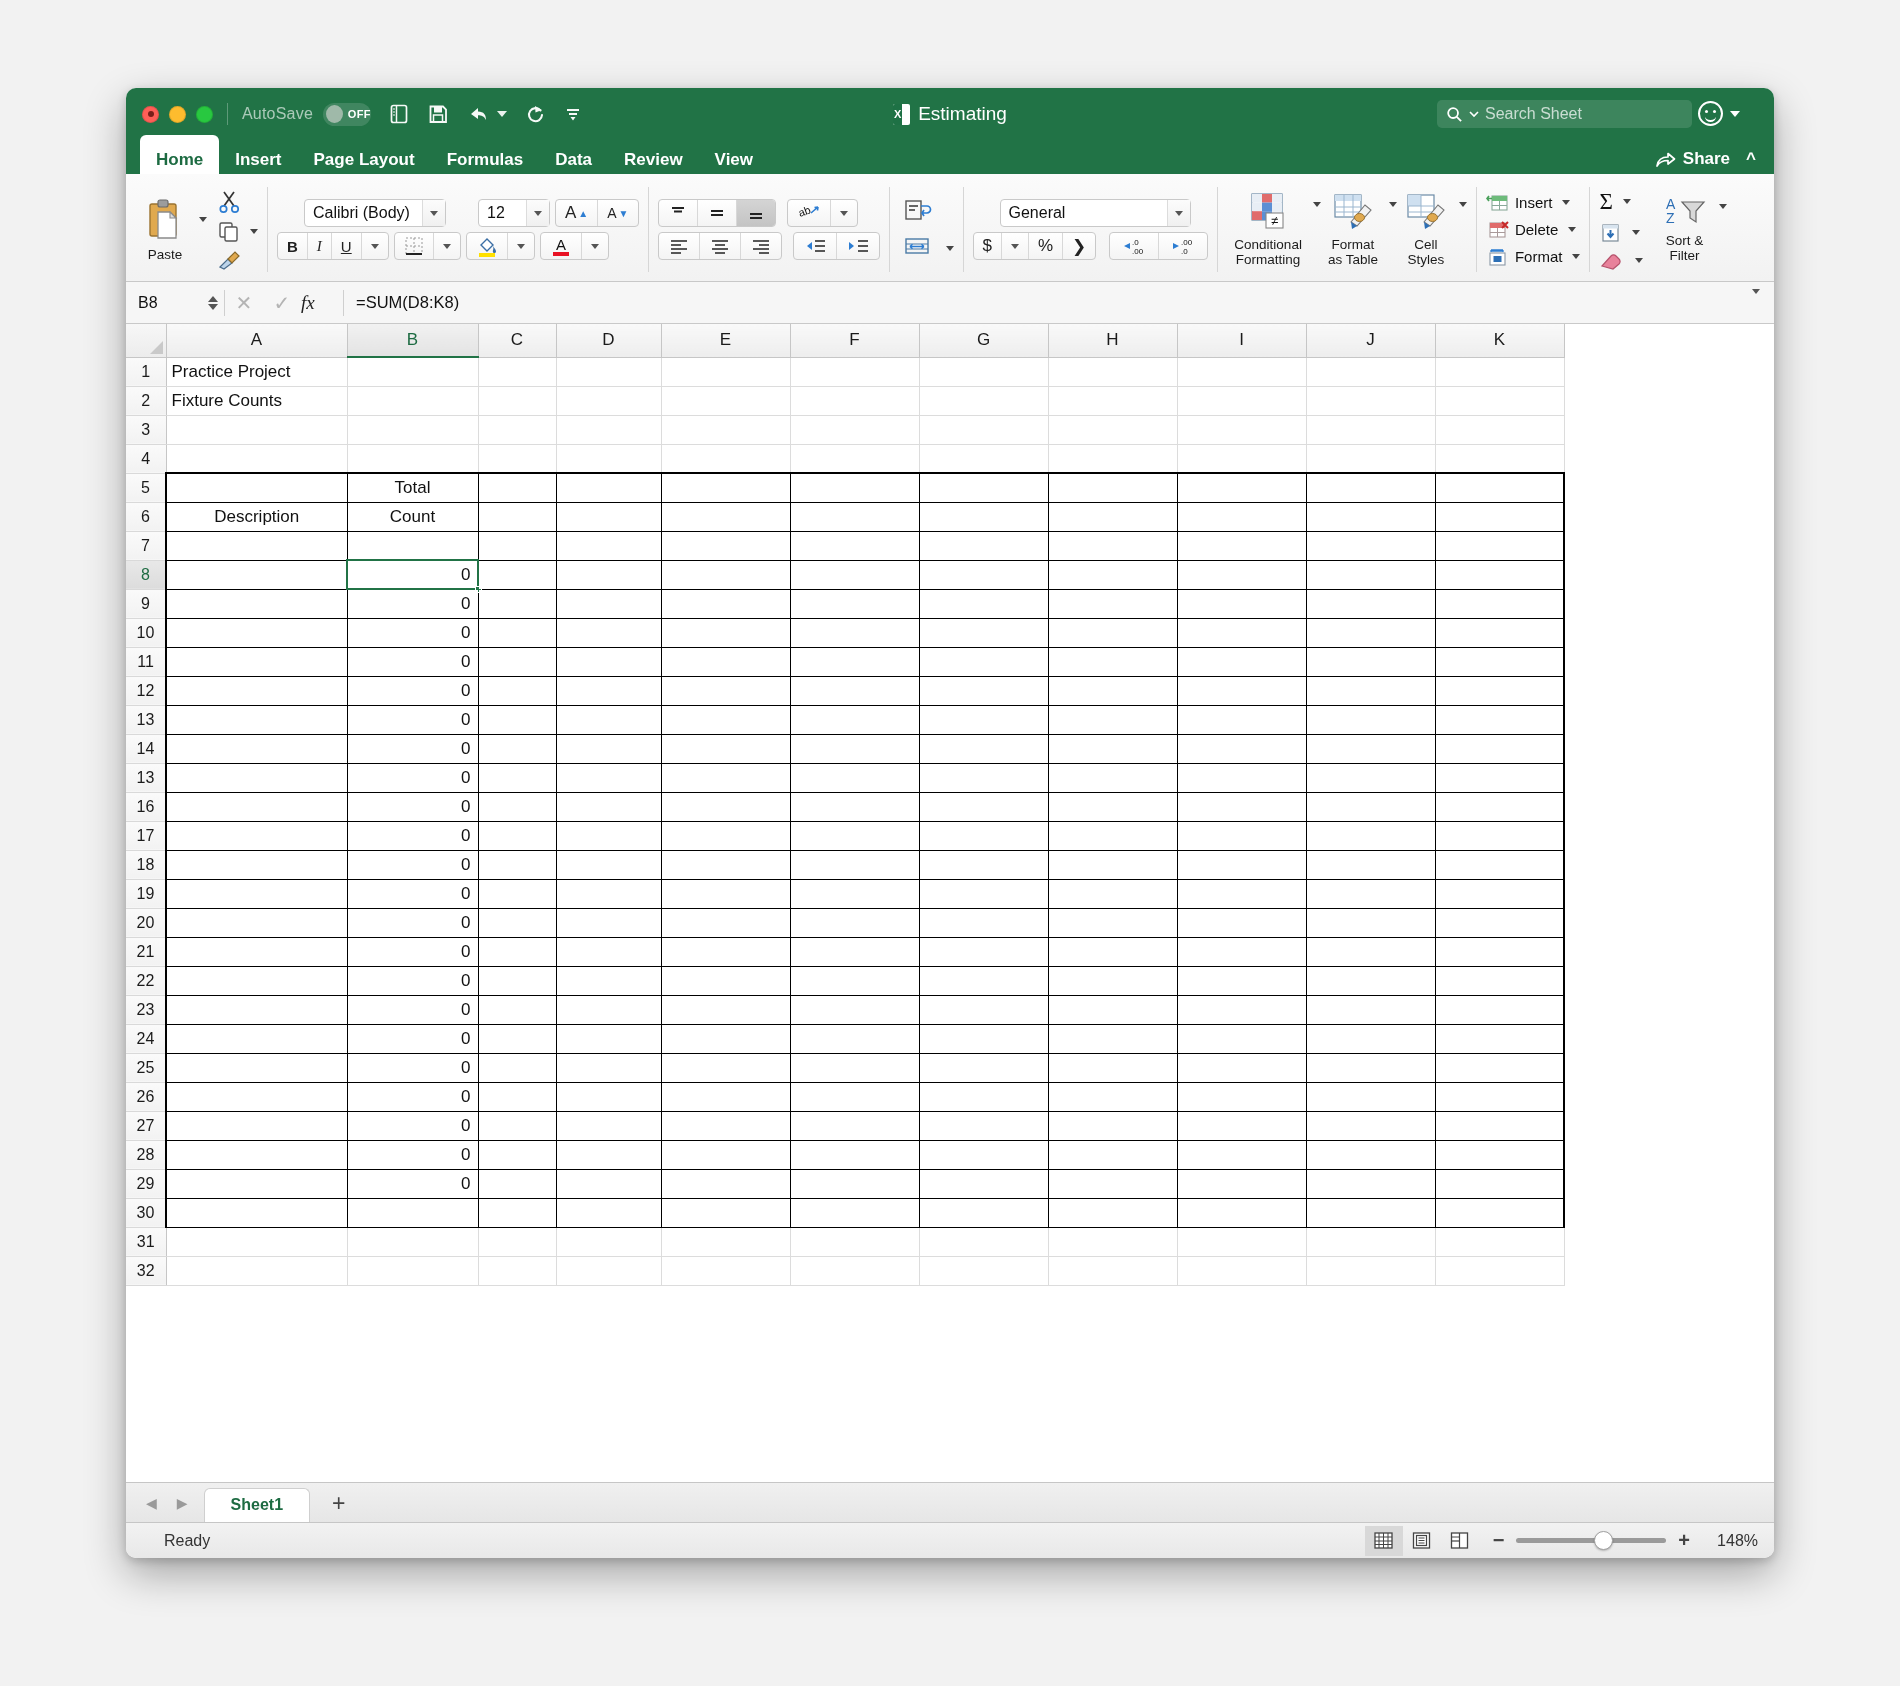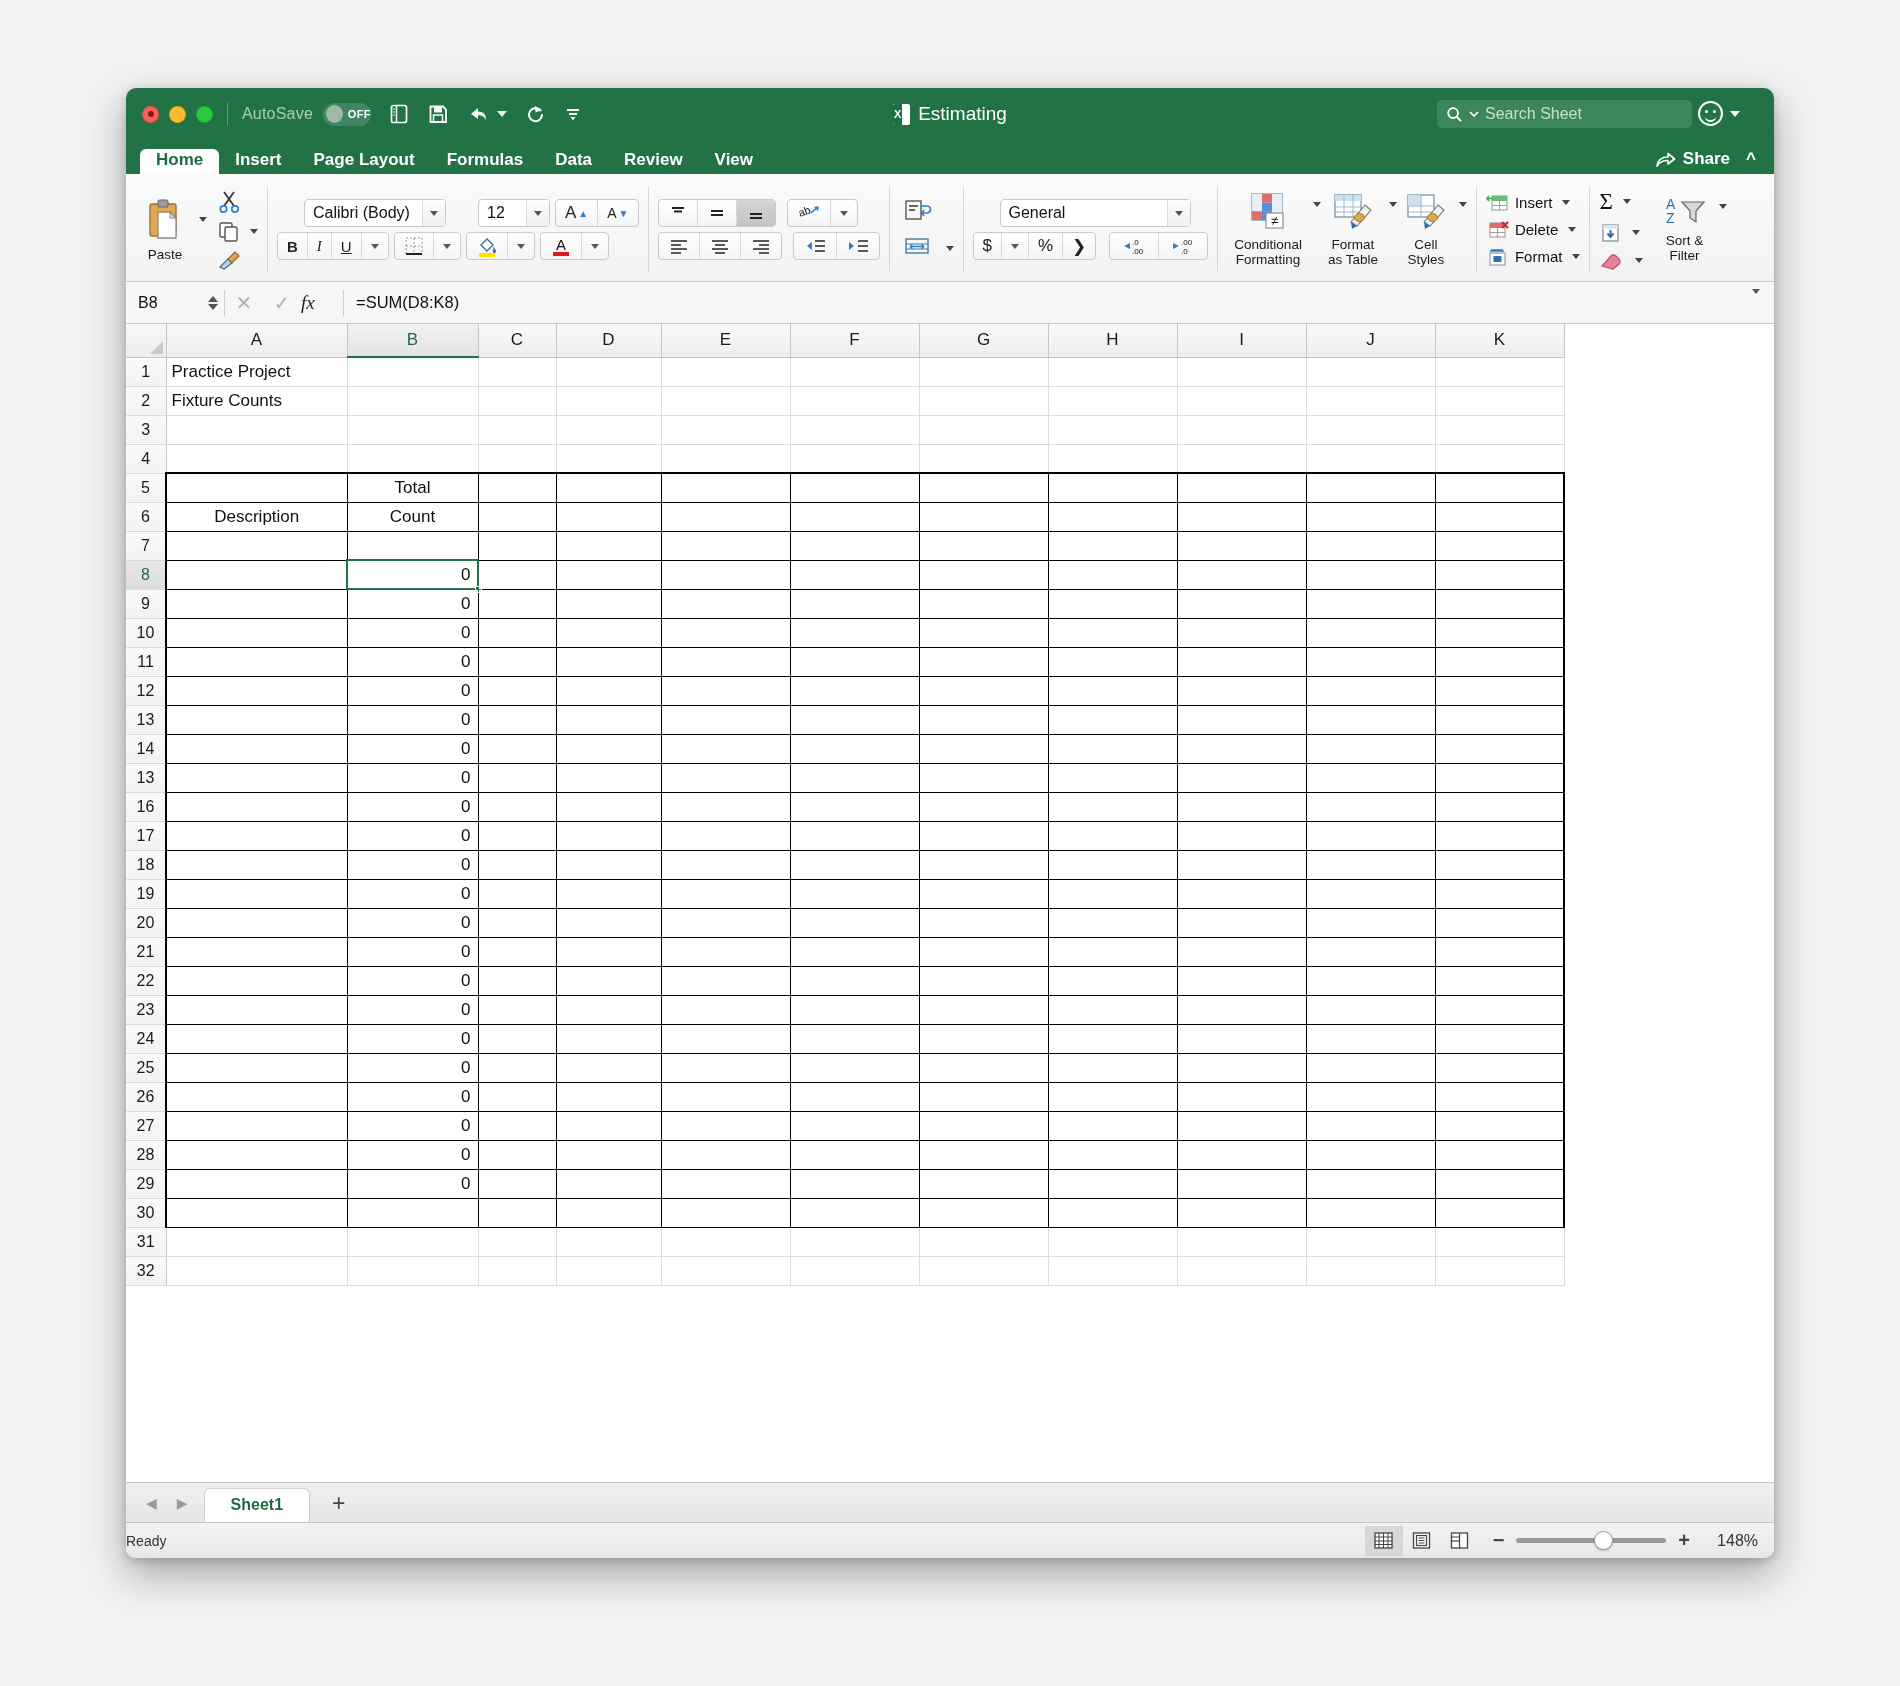--- a/index.html
+++ b/index.html
@@ -82,21 +82,21 @@
   .smiley .face::before{content:"";position:absolute;left:5px;top:7px;width:3px;height:3px;border-radius:50%;background:#fff;box-shadow:8px 0 0 #fff;}
   .smiley .face::after{content:"";position:absolute;left:5px;top:12px;width:11px;height:5px;border-bottom:2px solid #fff;border-radius:0 0 8px 8px;}
   .smiley .c { width:0;height:0;border-left:5px solid transparent;border-right:5px solid transparent;border-top:6px solid #fff;}
 
   
   .tabbar {
     height: 34px; background: #217346; flex: 0 0 auto;
     display:flex; align-items:flex-end; padding-left: 14px; position:relative;
   }
   .tab {
-    color:#ffffff; font-size:17px; font-weight:bold; padding: 2px 16px 6px 16px;
+    color:#ffffff; font-size:17px; font-weight:bold; padding: 16px 16px 6px 16px;
     border-radius: 6px 6px 0 0; line-height:1; white-space:nowrap;
   }
   .tab.active { background: #ffffff; color: #1d6b42; }
   .share-wrap {
     position:absolute; right: 18px; bottom: 5px; display:flex; align-items:center; gap:16px;
   }
   .share { color:#fff; font-size:17px; font-weight:bold; display:flex;align-items:center;gap:7px;}
   .chev-up { color:#fff; font-size:17px; font-weight:bold; }
 
   
@@ -195,21 +195,21 @@
     background:#ffffff; border-radius: 6px 6px 0 0; padding: 7px 26px 8px 26px;
     font-size:16px; font-weight:bold; color:#1d6b42; border:1px solid #cfcfcf; border-bottom:none;
   }
   .addsheet { color:#444; font-size:23px; padding: 0 22px 5px 22px; }
 
   
   .statusbar {
     height: 36px; flex:0 0 auto; background: linear-gradient(#f2f2f2,#e8e8e8);
     border-top:1px solid #c6c6c6; display:flex; align-items:center; position:relative;
   }
-  .ready { font-size:14px; color:#333; }
+  .ready { font-size:16px; color:#333; margin-left: 38px; }
   .statusright { position:absolute; right: 16px; display:flex; align-items:center; gap:0px; }
   .viewbtn { width:38px;height:30px; display:flex;align-items:center;justify-content:center; }
   .viewbtn.on { background: #d8d8d8; }
   .zoomctrl { display:flex; align-items:center; gap:12px; margin-left: 14px; }
   .zslider { width: 150px; height: 5px; background:#9a9a9a; border-radius:3px; position:relative; }
   .zknob { position:absolute; left: 78px; top:-7px; width:19px;height:19px;border-radius:50%;
            background:#fff; border:1px solid #a0a0a0; box-shadow:0 1px 2px rgba(0,0,0,.25);}
   .zpct { font-size:16px; color:#333; width: 56px; text-align:right; }
   .pm { font-size:20px; color:#444; font-weight:bold; }
 </style>

